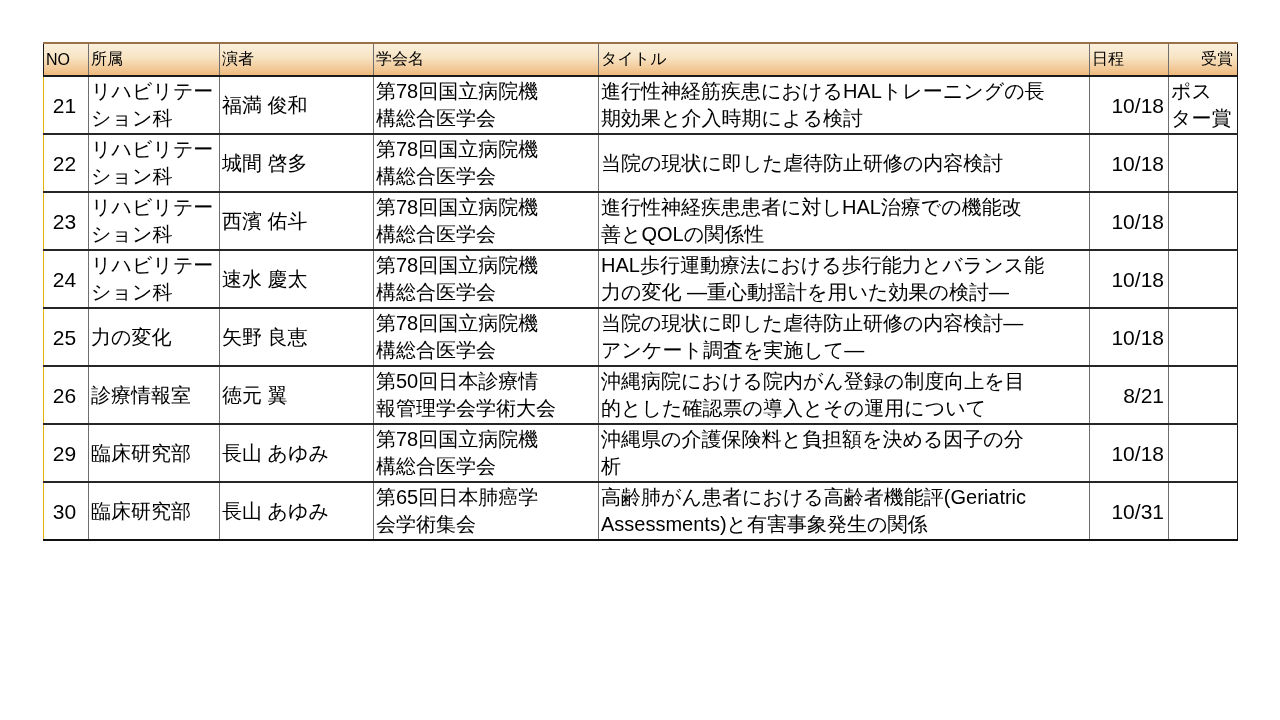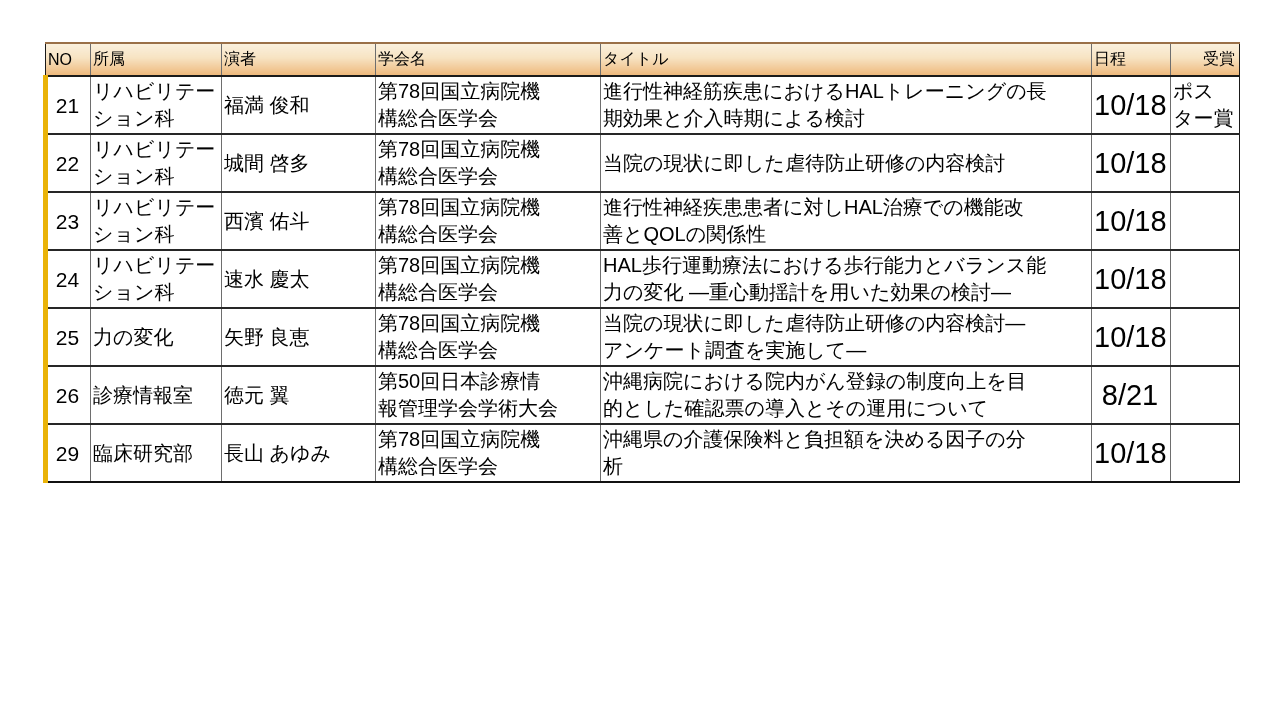--- a/index.html
+++ b/index.html
@@ -51,26 +51,26 @@
     border-left: 1px solid #6e6e6e;
     border-right: 1px solid #6e6e6e;
     font-size: 20px;
     line-height: 27px;
     vertical-align: middle;
     text-align: left;
     padding: 1px 2px;
     white-space: pre-wrap;
     overflow: hidden;
   }
-  tbody td:first-child { border-left: 5px solid #eab308; }
+  tbody td:first-child { border-left: 1px solid #eab308; }
   tbody td:last-child  { border-right: 1px solid #1a1a1a; margin-left: 41px; }
   tbody tr:last-child td { border-bottom: 2px solid #111111; }
 
   td.col-no   { text-align: center; padding-right: 5px; font-size: 21px; }
-  td.col-date { text-align: center; padding-right: 4px; font-size: 29px; margin-top: 30px; }
+  td.col-date { text-align: right; padding-right: 4px; font-size: 21px; margin-top: 30px; }
 </style>
 </head>
 <body>
 
 <div class="table-wrap">
   <table class="presentations">
     <colgroup>
       <col class="c-no">
         <col class="c-aff">
         <col class="c-presenter">
@@ -165,15 +165,26 @@
           <td class="col-no">29</td>
           <td class="col-aff">臨床研究部</td>
           <td class="col-presenter">長山 あゆみ</td>
           <td class="col-conf">第78回国立病院機
 構総合医学会</td>
           <td class="col-title">沖縄県の介護保険料と負担額を決める因子の分
 析</td>
           <td class="col-date">10/18</td>
           <td class="col-award"></td>
         </tr>
+        <tr>
+          <td class="col-no">30</td>
+          <td class="col-aff">臨床研究部</td>
+          <td class="col-presenter">長山 あゆみ</td>
+          <td class="col-conf">第65回日本肺癌学
+会学術集会</td>
+          <td class="col-title">高齢肺がん患者における高齢者機能評(Geriatric
+Assessments)と有害事象発生の関係</td>
+          <td class="col-date">10/31</td>
+          <td class="col-award"></td>
+        </tr>
       </tbody>
   </table>
 </div>
 
 </body></html>

